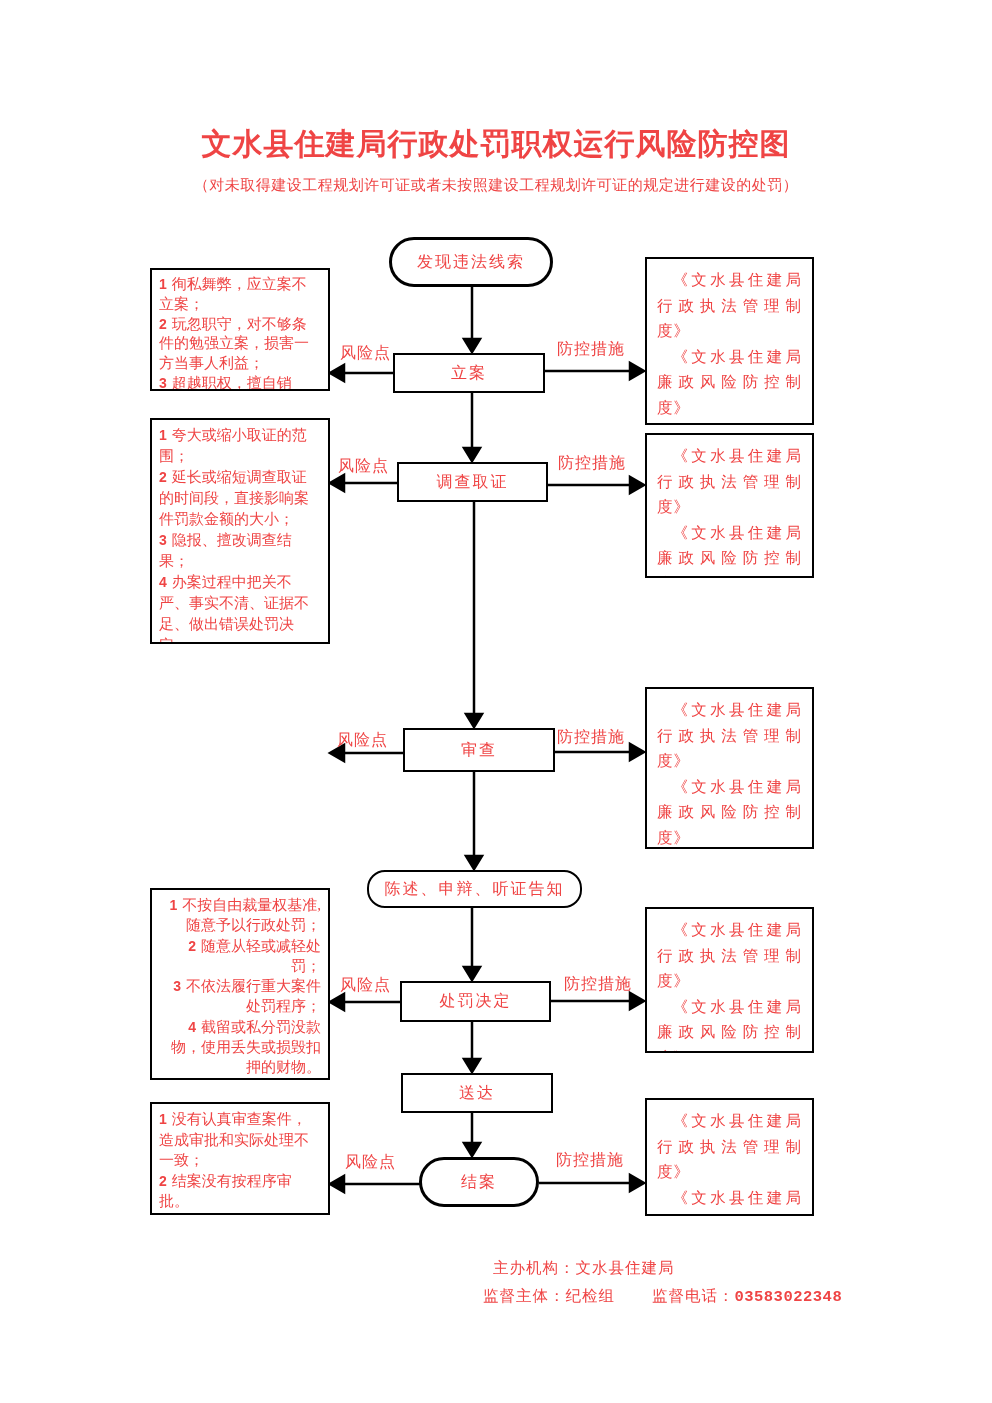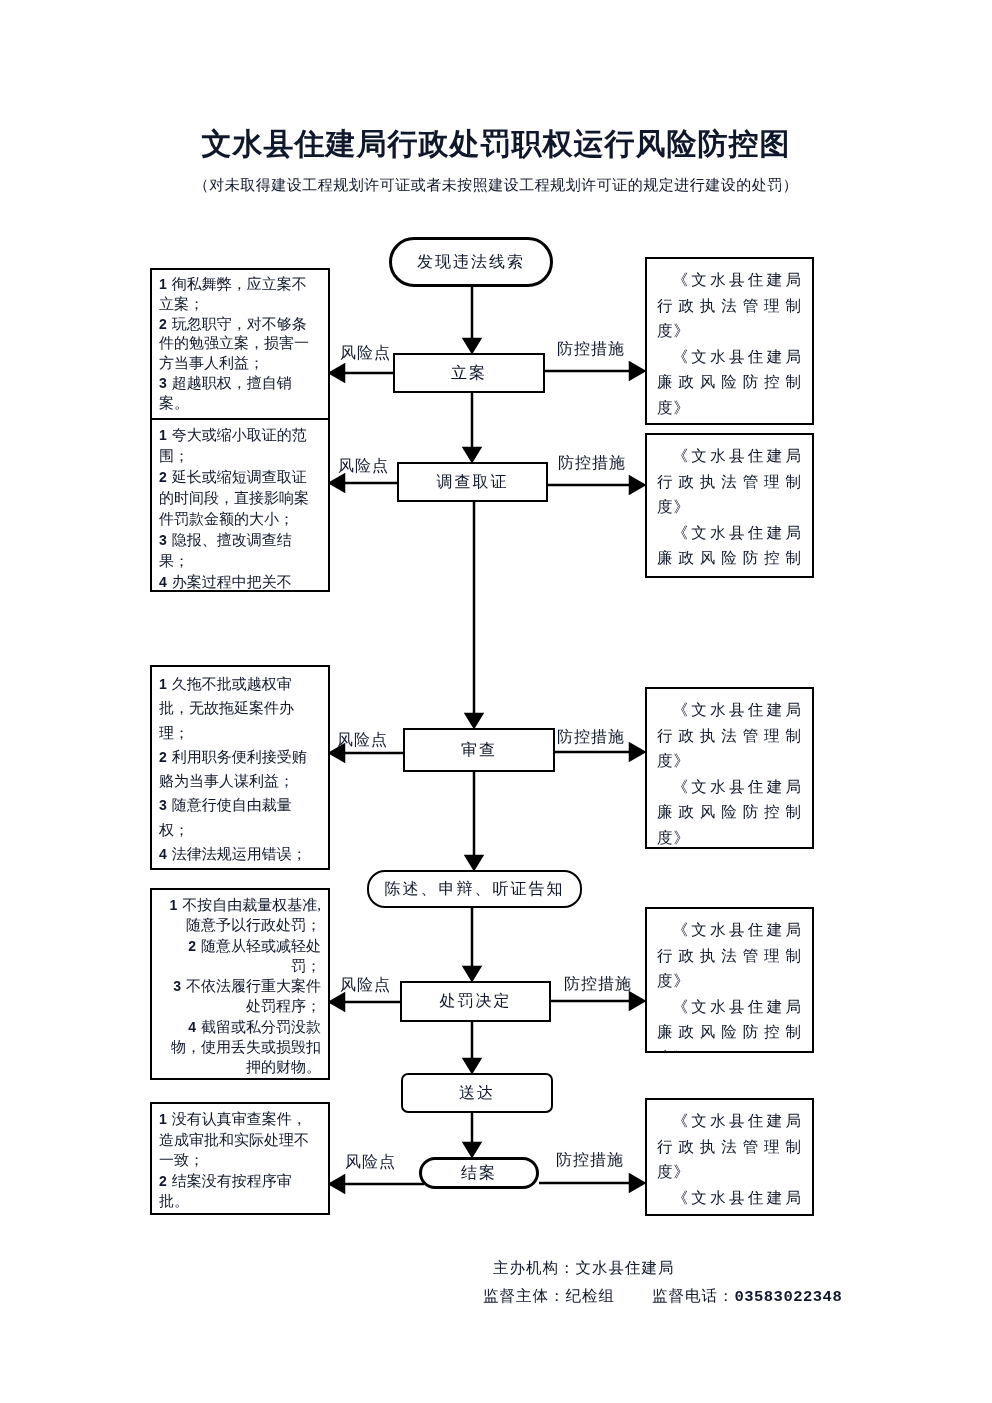--- a/index.html
+++ b/index.html
@@ -1,18 +1,18 @@
 <!DOCTYPE html>
 <html><head>
 <meta charset="utf-8">
 <style>
   html,body{margin:0;padding:0;background:#e8e8e8;}
   .page{
     position:relative;width:992px;height:1403px;margin:0 auto;background:#ffffff;
-    font-family:"Liberation Serif","DejaVu Serif",serif;color:#0f172a;overflow:hidden;
+    font-family:"Liberation Serif","DejaVu Serif",serif;color:#ef4444;overflow:hidden;
   }
   .title{
     position:absolute;left:0;top:124px;width:100%;text-align:center;
     font-family:"Liberation Sans","DejaVu Sans",sans-serif;
     font-size:30px;font-weight:700;letter-spacing:1px;
   }
   .subtitle{
     position:absolute;left:0;top:176px;width:100%;text-align:center;
     font-size:15px;letter-spacing:0.5px;
   }
@@ -139,46 +139,39 @@
   </div>
   <div class="node" style="left:403px;top:728px;width:152px;height:44px;">
     <span>审查</span>
   </div>
   <div class="node" style="left:367px;top:870px;width:215px;height:38px;border-radius:18px;">
     <span>陈述、申辩、听证告知</span>
   </div>
   <div class="node" style="left:400px;top:981px;width:151px;height:41px;">
     <span>处罚决定</span>
   </div>
-  <div class="node" style="left:401px;top:1073px;width:152px;height:40px;border-radius:7px;">
+  <div class="node" style="left:401px;top:1073px;width:152px;height:40px;">
     <span>送达</span>
   </div>
-  <div class="node oval" style="left:419px;top:1157px;width:120px;height:32px;">
+  <div class="node oval" style="left:419px;top:1157px;width:120px;height:50px;">
     <span>结案</span>
   </div>
 
-  <div class="risk-box" style="top:268px;height:152px;line-height:1.32;">
+  <div class="risk-box" style="top:268px;height:123px;line-height:1.32;">
     <p class="risk-line"><b>1</b><span>徇私舞弊，应立案不立案；</span></p>
     <p class="risk-line"><b>2</b><span>玩忽职守，对不够条件的勉强立案，损害一方当事人利益；</span></p>
     <p class="risk-line"><b>3</b><span>超越职权，擅自销案。</span></p>
   </div>
-  <div class="risk-box" style="top:418px;height:174px;line-height:1.40;">
+  <div class="risk-box" style="top:418px;height:226px;line-height:1.40;">
     <p class="risk-line"><b>1</b><span>夸大或缩小取证的范围；</span></p>
     <p class="risk-line"><b>2</b><span>延长或缩短调查取证的时间段，直接影响案件罚款金额的大小；</span></p>
     <p class="risk-line"><b>3</b><span>隐报、擅改调查结果；</span></p>
     <p class="risk-line"><b>4</b><span>办案过程中把关不严、事实不清、证据不足、做出错误处罚决定；</span></p>
     <p class="risk-line"><b>5</b><span>丢失、损毁证据；</span></p>
 
-  </div>
-  <div class="risk-box" style="top:665px;height:205px;line-height:1.62;">
-    <p class="risk-line"><b>1</b><span>久拖不批或越权审批，无故拖延案件办理；</span></p>
-    <p class="risk-line"><b>2</b><span>利用职务便利接受贿赂为当事人谋利益；</span></p>
-    <p class="risk-line"><b>3</b><span>随意行使自由裁量权；</span></p>
-    <p class="risk-line"><b>4</b><span>法律法规运用错误；</span></p>
-    <p class="risk-line"></p>
   </div>
   <div class="risk-box" style="top:888px;height:192px;line-height:1.35;text-align:right;">
     <p class="risk-line"><b>1</b><span>不按自由裁量权基准,随意予以行政处罚；</span></p>
     <p class="risk-line"><b>2</b><span>随意从轻或减轻处罚；</span></p>
     <p class="risk-line"><b>3</b><span>不依法履行重大案件处罚程序；</span></p>
     <p class="risk-line"><b>4</b><span>截留或私分罚没款物，使用丢失或损毁扣押的财物。</span></p>
   </div>
   <div class="risk-box" style="top:1102px;height:113px;line-height:1.37;">
     <p class="risk-line"><b>1</b><span>没有认真审查案件，造成审批和实际处理不一致；</span></p>
     <p class="risk-line"><b>2</b><span>结案没有按程序审批。</span></p>

